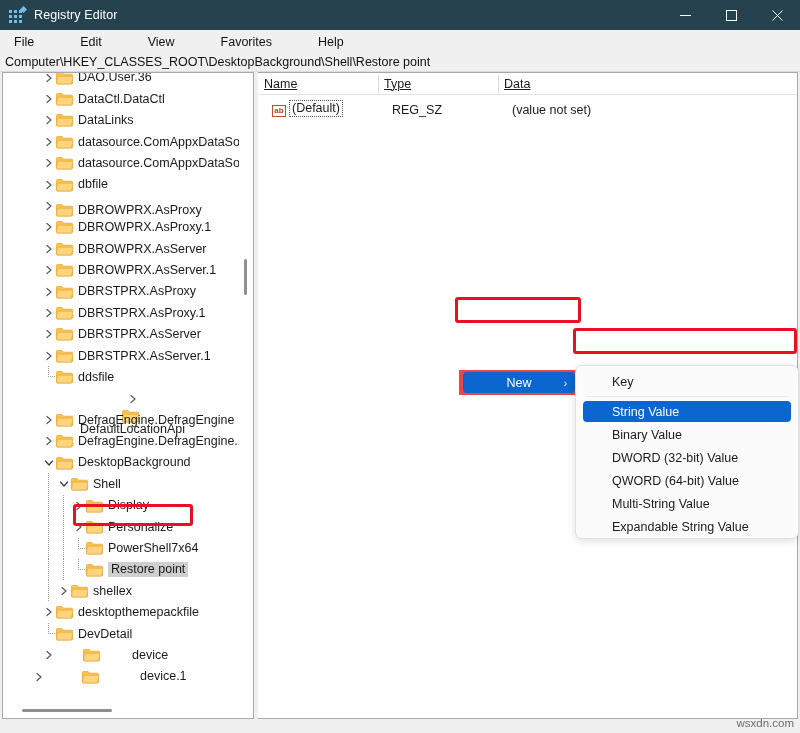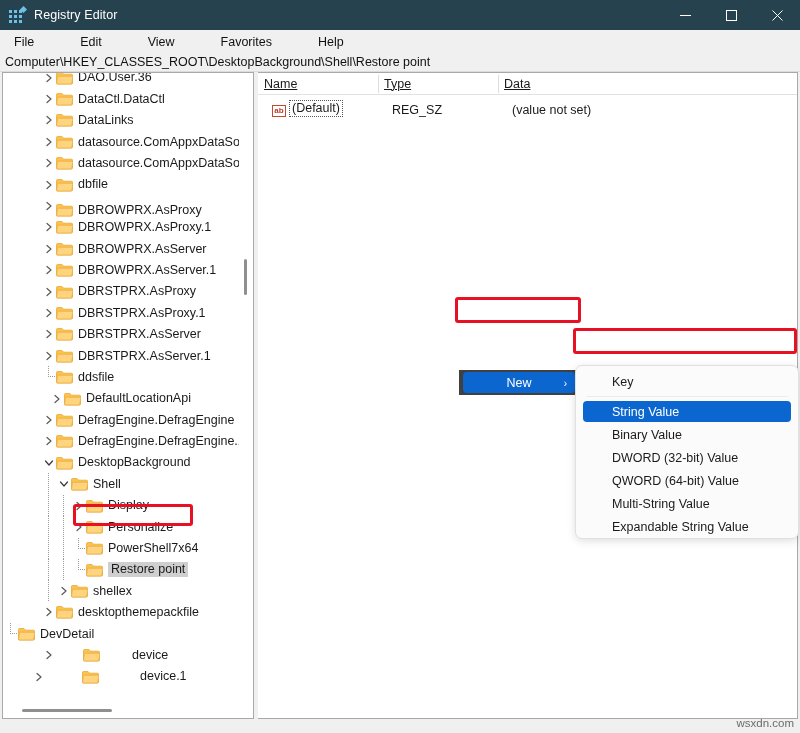--- a/index.html
+++ b/index.html
@@ -260,21 +260,21 @@
     padding: 0 2px;
     display: inline-block;
     line-height: 15px;
   }
 
   
   .menu-parent {
     position: absolute;
     left: 459px; top: 298px;
     width: 120px; height: 25px;
-    background: #404040;
+    background: #ef4444;
     display: flex; align-items: center;
   }
   .menu-new-pill {
     position: absolute;
     left: 4px; top: 2px;
     width: 112px; height: 21px;
     background: #0b66d0;
     border-radius: 4px;
     display: flex; align-items: center; justify-content: center;
     color: #ffffff;
@@ -600,21 +600,21 @@
             <div class="tree-row" style="padding-left: 38px;">
               <span class="dotelbow"></span>
               <span class="folder">
                 <svg width="17" height="14" viewBox="0 0 17 14">
                   <path d="M0.5 2.5 A1 1 0 0 1 1.5 1.5 H6 L7.6 3.2 H15.5 A1 1 0 0 1 16.5 4.2 V12 A1 1 0 0 1 15.5 13 H1.5 A1 1 0 0 1 0.5 12 Z" fill="#fcc24c" stroke="#e8a93a" stroke-width="0.8"></path>
                   <path d="M2.2 5.2 H16.2 A0.8 0.8 0 0 1 17 6 L15.6 12.4 A0.9 0.9 0 0 1 14.7 13 H1.4 A0.8 0.8 0 0 1 0.6 12.1 L1.4 5.9 A0.8 0.8 0 0 1 2.2 5.2 Z" fill="#ffd47f" stroke="#e8a93a" stroke-width="0.7"></path>
                 </svg>
               </span>
               <span class="label">ddsfile</span>
             </div>
-            <div class="tree-row" style="padding-left: 46px;">
+            <div class="tree-row" style="padding-left: 21px; flex-direction: column;">
               <span class="tw">
                 <svg width="8" height="10" viewBox="0 0 8 10">
                   <polyline points="2,1.5 6,5 2,8.5" fill="none" stroke="#5a5a5a" stroke-width="1.2" stroke-linecap="round" stroke-linejoin="round"></polyline>
                 </svg>
               </span>
               <span class="folder">
                 <svg width="17" height="14" viewBox="0 0 17 14">
                   <path d="M0.5 2.5 A1 1 0 0 1 1.5 1.5 H6 L7.6 3.2 H15.5 A1 1 0 0 1 16.5 4.2 V12 A1 1 0 0 1 15.5 13 H1.5 A1 1 0 0 1 0.5 12 Z" fill="#fcc24c" stroke="#e8a93a" stroke-width="0.8"></path>
                   <path d="M2.2 5.2 H16.2 A0.8 0.8 0 0 1 17 6 L15.6 12.4 A0.9 0.9 0 0 1 14.7 13 H1.4 A0.8 0.8 0 0 1 0.6 12.1 L1.4 5.9 A0.8 0.8 0 0 1 2.2 5.2 Z" fill="#ffd47f" stroke="#e8a93a" stroke-width="0.7"></path>
                 </svg>
@@ -756,21 +756,21 @@
                 </svg>
               </span>
               <span class="folder">
                 <svg width="17" height="14" viewBox="0 0 17 14">
                   <path d="M0.5 2.5 A1 1 0 0 1 1.5 1.5 H6 L7.6 3.2 H15.5 A1 1 0 0 1 16.5 4.2 V12 A1 1 0 0 1 15.5 13 H1.5 A1 1 0 0 1 0.5 12 Z" fill="#fcc24c" stroke="#e8a93a" stroke-width="0.8"></path>
                   <path d="M2.2 5.2 H16.2 A0.8 0.8 0 0 1 17 6 L15.6 12.4 A0.9 0.9 0 0 1 14.7 13 H1.4 A0.8 0.8 0 0 1 0.6 12.1 L1.4 5.9 A0.8 0.8 0 0 1 2.2 5.2 Z" fill="#ffd47f" stroke="#e8a93a" stroke-width="0.7"></path>
                 </svg>
               </span>
               <span class="label">desktopthemepackfile</span>
             </div>
-            <div class="tree-row" style="">
+            <div class="tree-row" style="padding-left: 38px;">
               <span class="dotelbow"></span>
               <span class="folder">
                 <svg width="17" height="14" viewBox="0 0 17 14">
                   <path d="M0.5 2.5 A1 1 0 0 1 1.5 1.5 H6 L7.6 3.2 H15.5 A1 1 0 0 1 16.5 4.2 V12 A1 1 0 0 1 15.5 13 H1.5 A1 1 0 0 1 0.5 12 Z" fill="#fcc24c" stroke="#e8a93a" stroke-width="0.8"></path>
                   <path d="M2.2 5.2 H16.2 A0.8 0.8 0 0 1 17 6 L15.6 12.4 A0.9 0.9 0 0 1 14.7 13 H1.4 A0.8 0.8 0 0 1 0.6 12.1 L1.4 5.9 A0.8 0.8 0 0 1 2.2 5.2 Z" fill="#ffd47f" stroke="#e8a93a" stroke-width="0.7"></path>
                 </svg>
               </span>
               <span class="label">DevDetail</span>
             </div>
             <div class="tree-row" style="padding-left: 38px; gap: 27px;">

